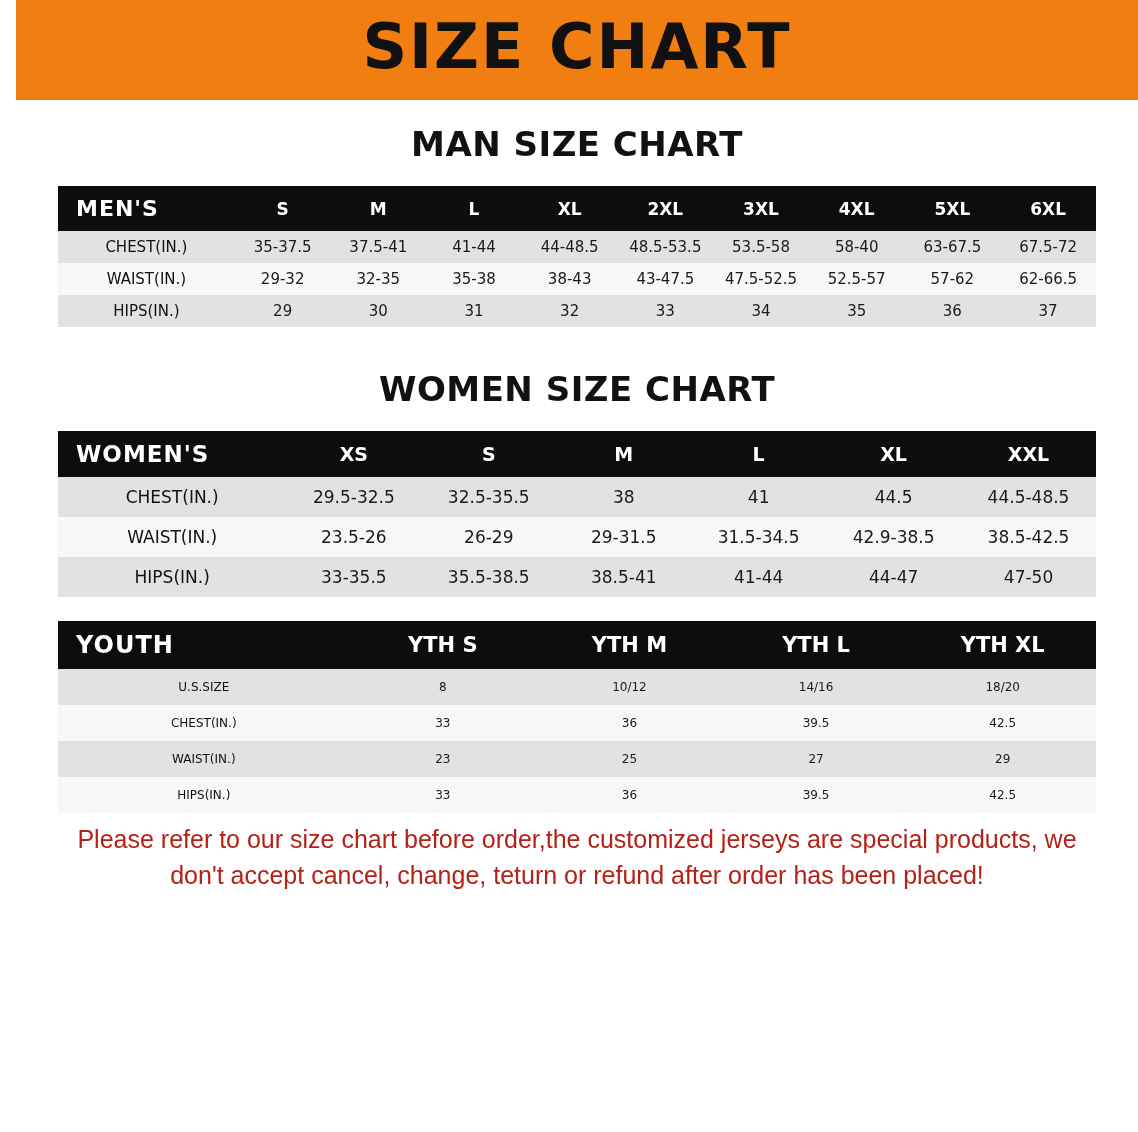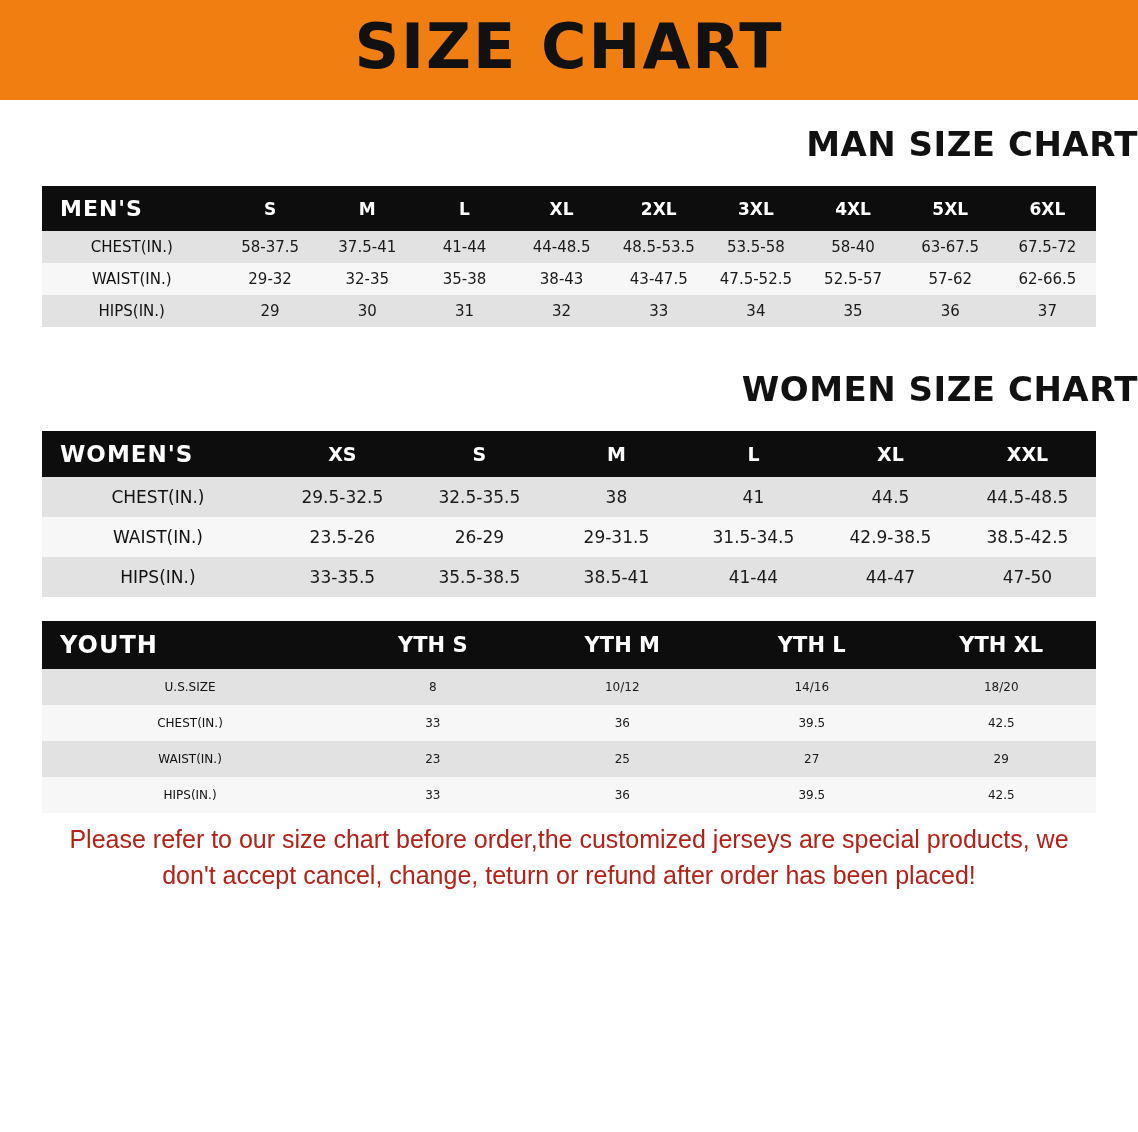--- a/index.html
+++ b/index.html
@@ -14,20 +14,21 @@
     font-family: "Liberation Sans", sans-serif;
     color: #111111;
     overflow: hidden;
   }
 
   .page {
     width: 1138px;
     height: 1132px;
     position: relative;
     background: #ffffff;
+    padding-left: 16px;
   }
 
   
   .banner {
     width: 100%;
     height: 100px;
     background: #F07E10;
     display: flex;
     align-items: center;
     justify-content: center;
@@ -37,21 +38,21 @@
     font-weight: bold;
     font-size: 62px;
     letter-spacing: 2px;
     color: #111111;
     line-height: 1;
     padding-bottom: 6px;
   }
 
   
   .section-title {
-    text-align: right;
+    text-align: center;
     font-family: "DejaVu Sans", sans-serif;
     font-weight: bold;
     font-size: 34px;
     letter-spacing: 0.5px;
     color: #111111;
   }
   .st-man    { margin-top: 24px; }
   .st-women  { margin-top: 42px; }
   .st-youth  { margin-top: 46px; }
 
@@ -156,21 +157,21 @@
           <th>2XL</th>
           <th>3XL</th>
           <th>4XL</th>
           <th>5XL</th>
           <th>6XL</th>
         </tr>
       </thead>
       <tbody>
         <tr class="odd">
           <td class="rowlabel">CHEST(IN.)</td>
-          <td>58-37.5</td>
+          <td>35-37.5</td>
           <td>37.5-41</td>
           <td>41-44</td>
           <td>44-48.5</td>
           <td>48.5-53.5</td>
           <td>53.5-58</td>
           <td>58-40</td>
           <td>63-67.5</td>
           <td>67.5-72</td>
         </tr>
         <tr class="even">

